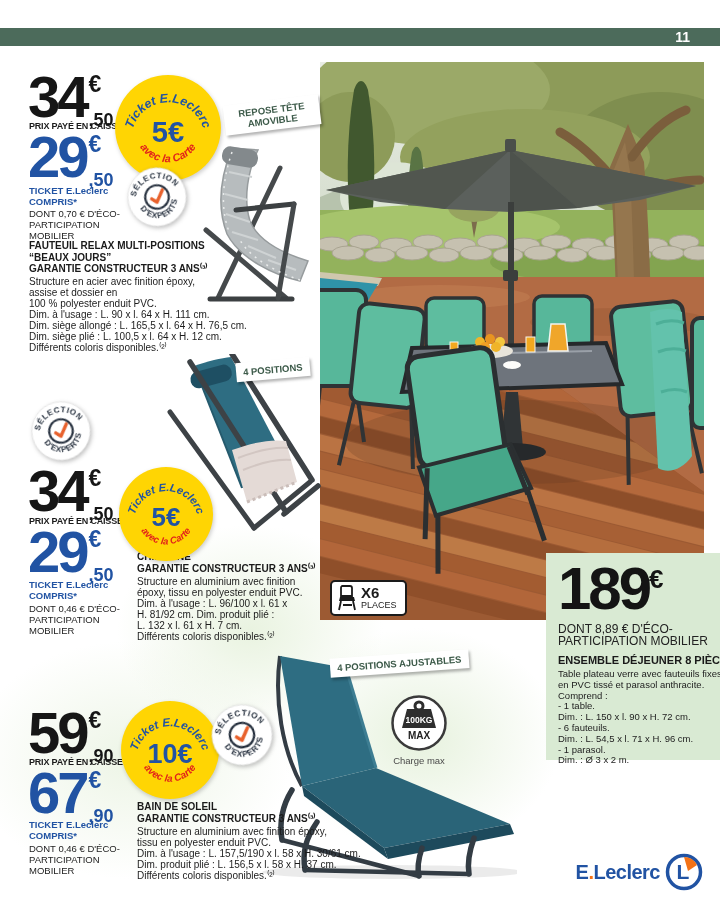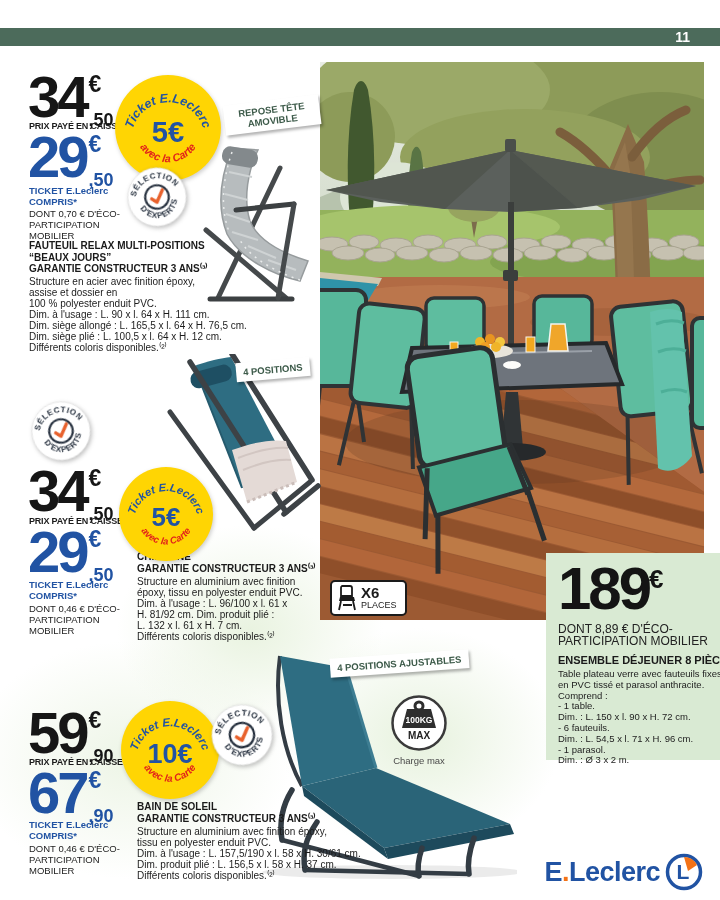--- a/index.html
+++ b/index.html
@@ -52,21 +52,21 @@
   
   .places{position:absolute;left:330px;top:580px;z-index:5;background:#fff;border:2.5px solid #1a1a1a;
           border-radius:5px;display:flex;align-items:center;gap:4px;padding:3px 8px 3px 5px;}
   .places .x6{font-size:15px;font-weight:800;line-height:14px;}
   .places .pl{font-size:9px;line-height:10px;color:#222;}
   
   .weight{position:absolute;z-index:5;}
   .weight-cap{position:absolute;z-index:5;font-size:9.5px;color:#4a4a4a;text-align:center;}
   
   .logo{position:absolute;right:16px;bottom:8px;display:flex;align-items:center;z-index:5;}
-  .logo .txt{font-size:27px;font-weight:800;color:#2153a3;letter-spacing:-0.5px;}
+  .logo .txt{font-size:20px;font-weight:800;color:#2153a3;letter-spacing:-0.5px;}
   .logo .dot{color:#f47216;}
   .logo svg{margin-left:4px;}
 </style>
 </head>
 <body>
 
 <div class="page">
 
   <div class="leafbg"></div>
 

